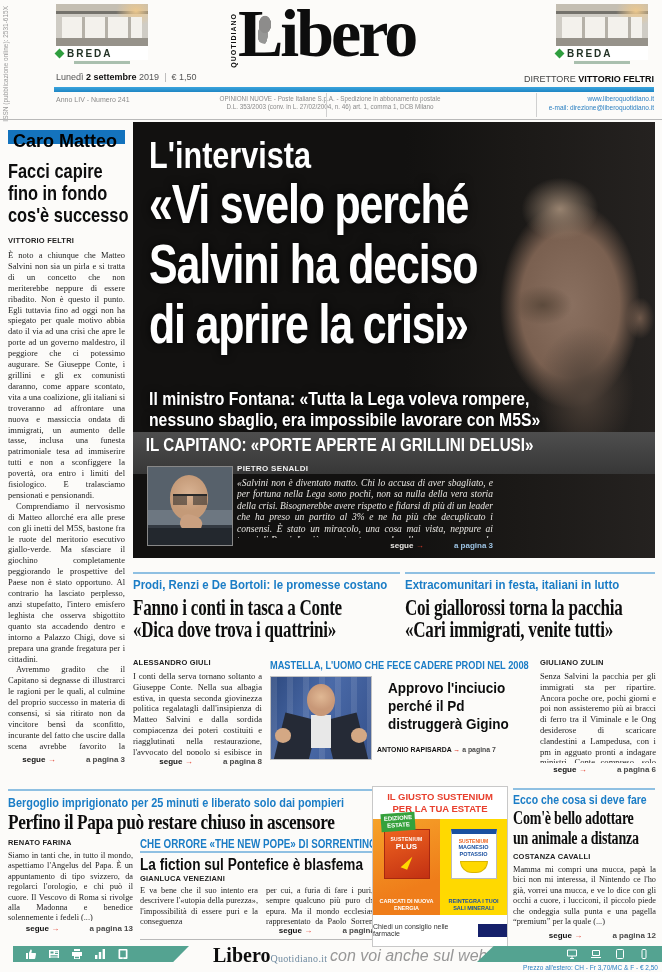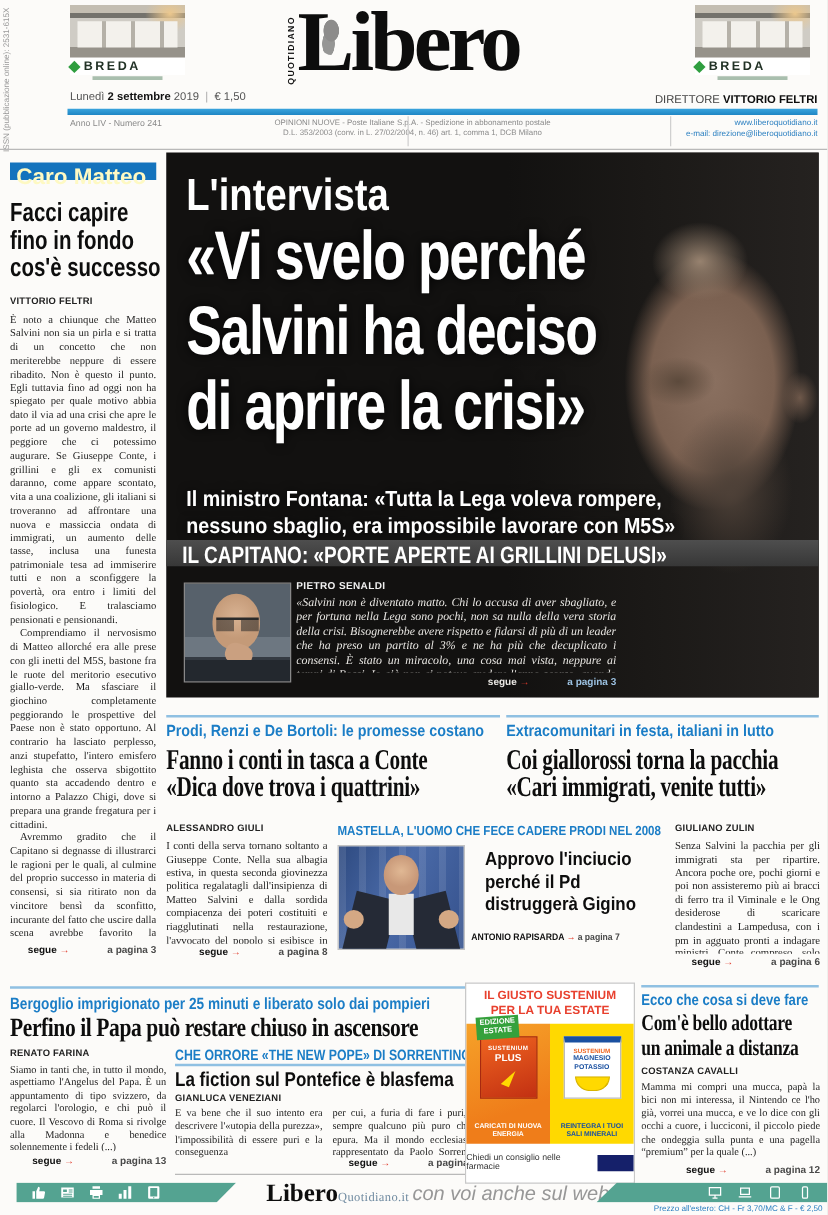--- a/index.html
+++ b/index.html
@@ -40,21 +40,21 @@
   #date-line b{color:#111;}
   #director{right:8px;top:74px;font-size:9px;color:#444;}
   #director b{color:#0d0d0d;}
   #blue-bar{left:54px;top:87px;width:600px;height:5px;background:linear-gradient(180deg,#3aa4dd,#1f86c4);}
   #issue-line{left:56px;top:96px;font-size:7px;color:#8a8a8a;}
   #publisher{left:180px;top:95px;width:300px;text-align:center;font-size:6.3px;line-height:8px;color:#8a8a8a;}
   #contact{right:8px;top:95px;text-align:right;font-size:6.5px;line-height:8.5px;color:#2a7fc0;}
   .vsep{position:absolute;width:1px;height:24px;top:93px;background:#d0d0d0;}
   #header-rule{left:0;top:119px;width:662px;height:1px;}
   
-  #caro-kicker{left:8px;top:130px;width:117px;height:14px;background:#1473bd;color:#fef9c3;
+  #caro-kicker{left:8px;top:130px;width:117px;height:14px;background:#1473bd;color:#000000;
     font-weight:bold;font-size:18px;line-height:23px;padding-left:5px;box-sizing:border-box;}
   #caro-title{left:8px;top:160px;font-weight:bold;font-size:21px;line-height:22px;color:#0d0d0d;}
   #caro-title .line{transform:scaleX(.78);}
   #caro-author{left:8px;top:236px;}
   #caro-body{left:8px;top:250px;width:117px;height:500px;font-size:8.5px;line-height:10.9px;}
   #caro-body p{margin:0;} #caro-body p+p{text-indent:8px;}
   #caro-seg{left:8px;top:755px;width:117px;}
   
   #interview{left:133px;top:122px;width:522px;height:436px;background:#121110;overflow:hidden;}
   #salvini{position:absolute;right:0;top:0;width:250px;height:100%;
@@ -66,21 +66,21 @@
       radial-gradient(18px 26px at 94% 45%,#6e584a 0,rgba(110,88,74,0) 80%),
       linear-gradient(90deg,rgba(18,17,16,0) 0,#1b1917 45%,#252220 100%);}
   #int-kicker{position:absolute;left:16px;top:13px;color:#fff;font-weight:bold;font-size:36px;
     white-space:nowrap;transform:scaleX(.85);transform-origin:0 0;}
   #int-headline{position:absolute;left:16px;top:52px;color:#fff;font-weight:bold;font-size:55px;
     letter-spacing:-1.5px;text-shadow:0 0 10px rgba(0,0,0,.85);}
   #int-headline .line{line-height:60px;transform:scaleX(.78);}
   #int-sub{position:absolute;left:16px;top:267px;color:#fff;font-weight:bold;font-size:17.5px;
     text-shadow:0 0 8px rgba(0,0,0,.8);}
   #int-sub .line{line-height:21px;transform:scaleX(.9);}
-  #int-banner{position:absolute;left:0;top:310px;width:100%;height:21px;
+  #int-banner{position:absolute;left:0;top:310px;width:100%;height:42px;
     background:linear-gradient(180deg,#4e4e4e,#373737);}
   #int-banner .line{color:#fff;font-weight:bold;font-size:19px;line-height:26px;padding-left:16px;transform:scaleX(.8);}
   #fontana{position:absolute;left:14px;top:344px;width:84px;height:78px;border:1px solid #888;
     background:linear-gradient(180deg,#57616b 0 55%,#6d7781 55% 75%,#343a42 75% 100%);overflow:hidden;}
   .f-head{position:absolute;left:26%;top:10%;width:46%;height:58%;border-radius:50% 50% 46% 46%;
     background:radial-gradient(closest-side at 50% 40%,#d8b292,#c49a78);}
   .f-glasses{position:absolute;left:30%;top:34%;width:40%;height:12%;
     border-top:2px solid #2a2a2a;background:
     linear-gradient(90deg,rgba(40,40,40,.55) 0 42%,transparent 42% 58%,rgba(40,40,40,.55) 58% 100%);}
   .f-hand{position:absolute;left:38%;top:62%;width:26%;height:22%;background:#caa080;transform:rotate(18deg);border-radius:40%;}

